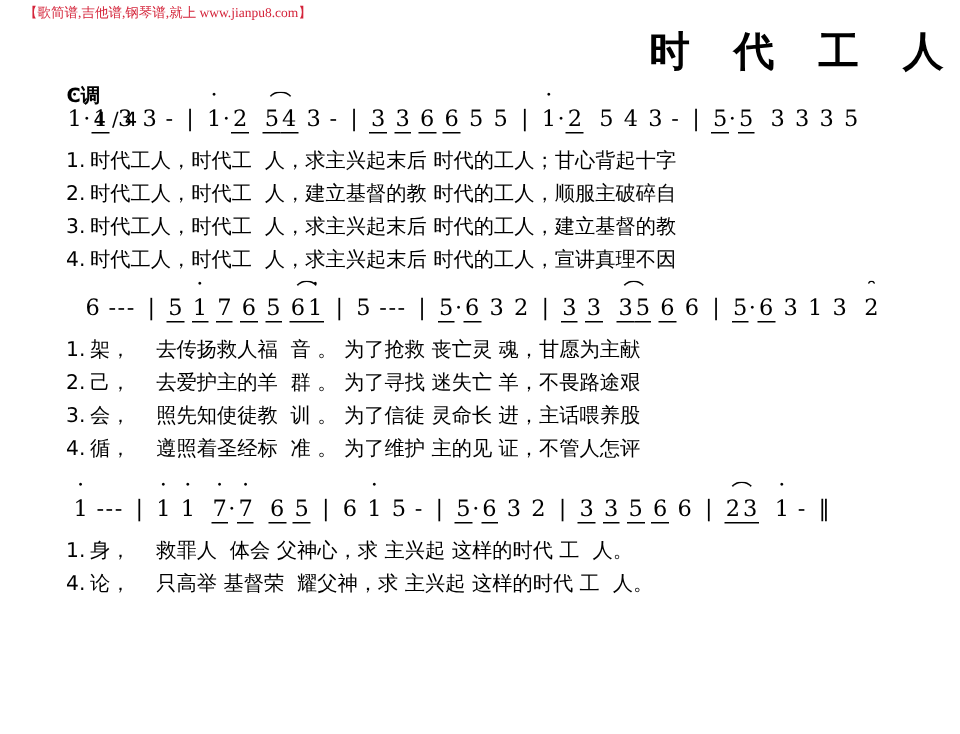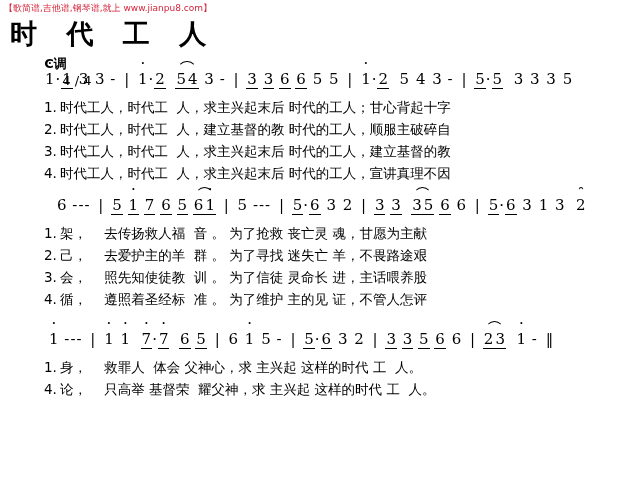--- a/index.html
+++ b/index.html
@@ -11,32 +11,33 @@
     height: 489px;
     background: #ffffff;
     font-family: "DejaVu Sans", sans-serif;
     color: #000000;
     position: relative;
     overflow: hidden;
   }
   .watermark {
     position: absolute;
     top: 2px;
-    left: 4px;
+    left: 16px;
     font-size: 9px;
     color: #d4243a;
     letter-spacing: 0px;
     white-space: nowrap;
+    font-family: Liberation Serif, serif;
   }
   .title {
     position: absolute;
     top: 16px;
     left: 0;
     width: 639px;
-    text-align: left;
+    text-align: right;
     font-family: "DejaVu Serif", serif;
     font-size: 27px;
     font-weight: bold;
     letter-spacing: 10px;
     text-indent: 10px;
   }
   .meta {
     position: absolute;
     top: 40px;
     left: 36px;

